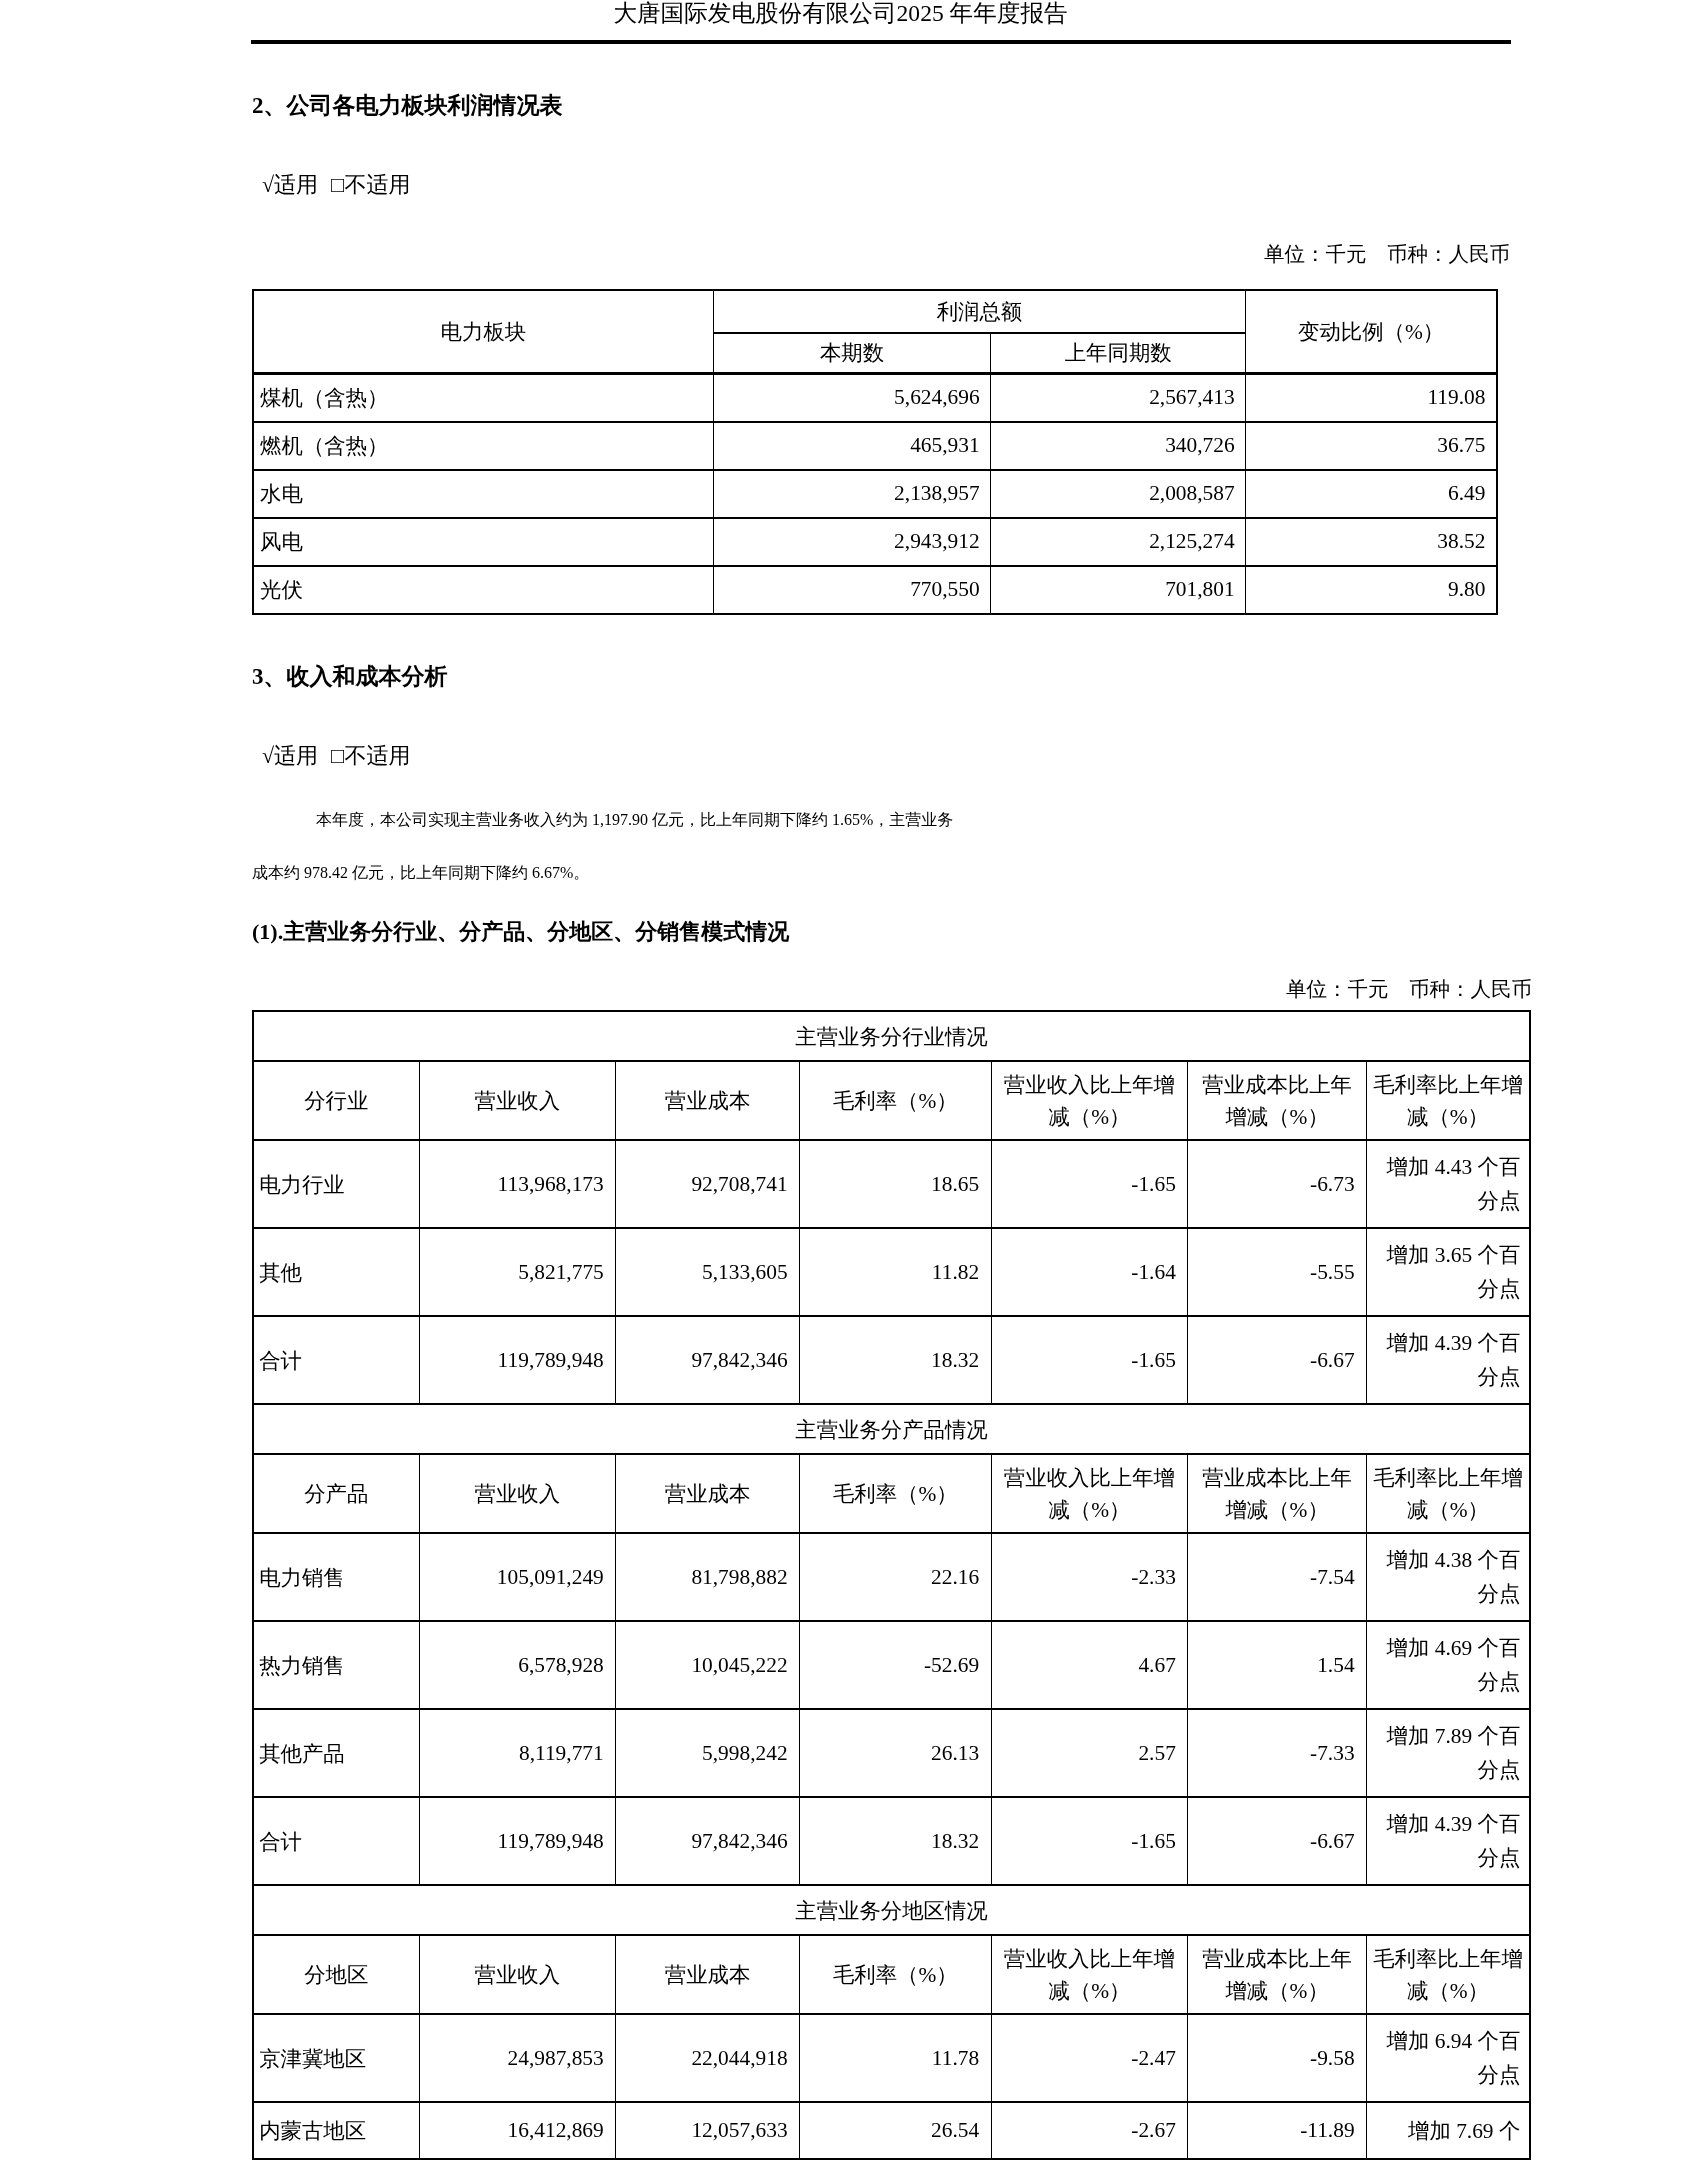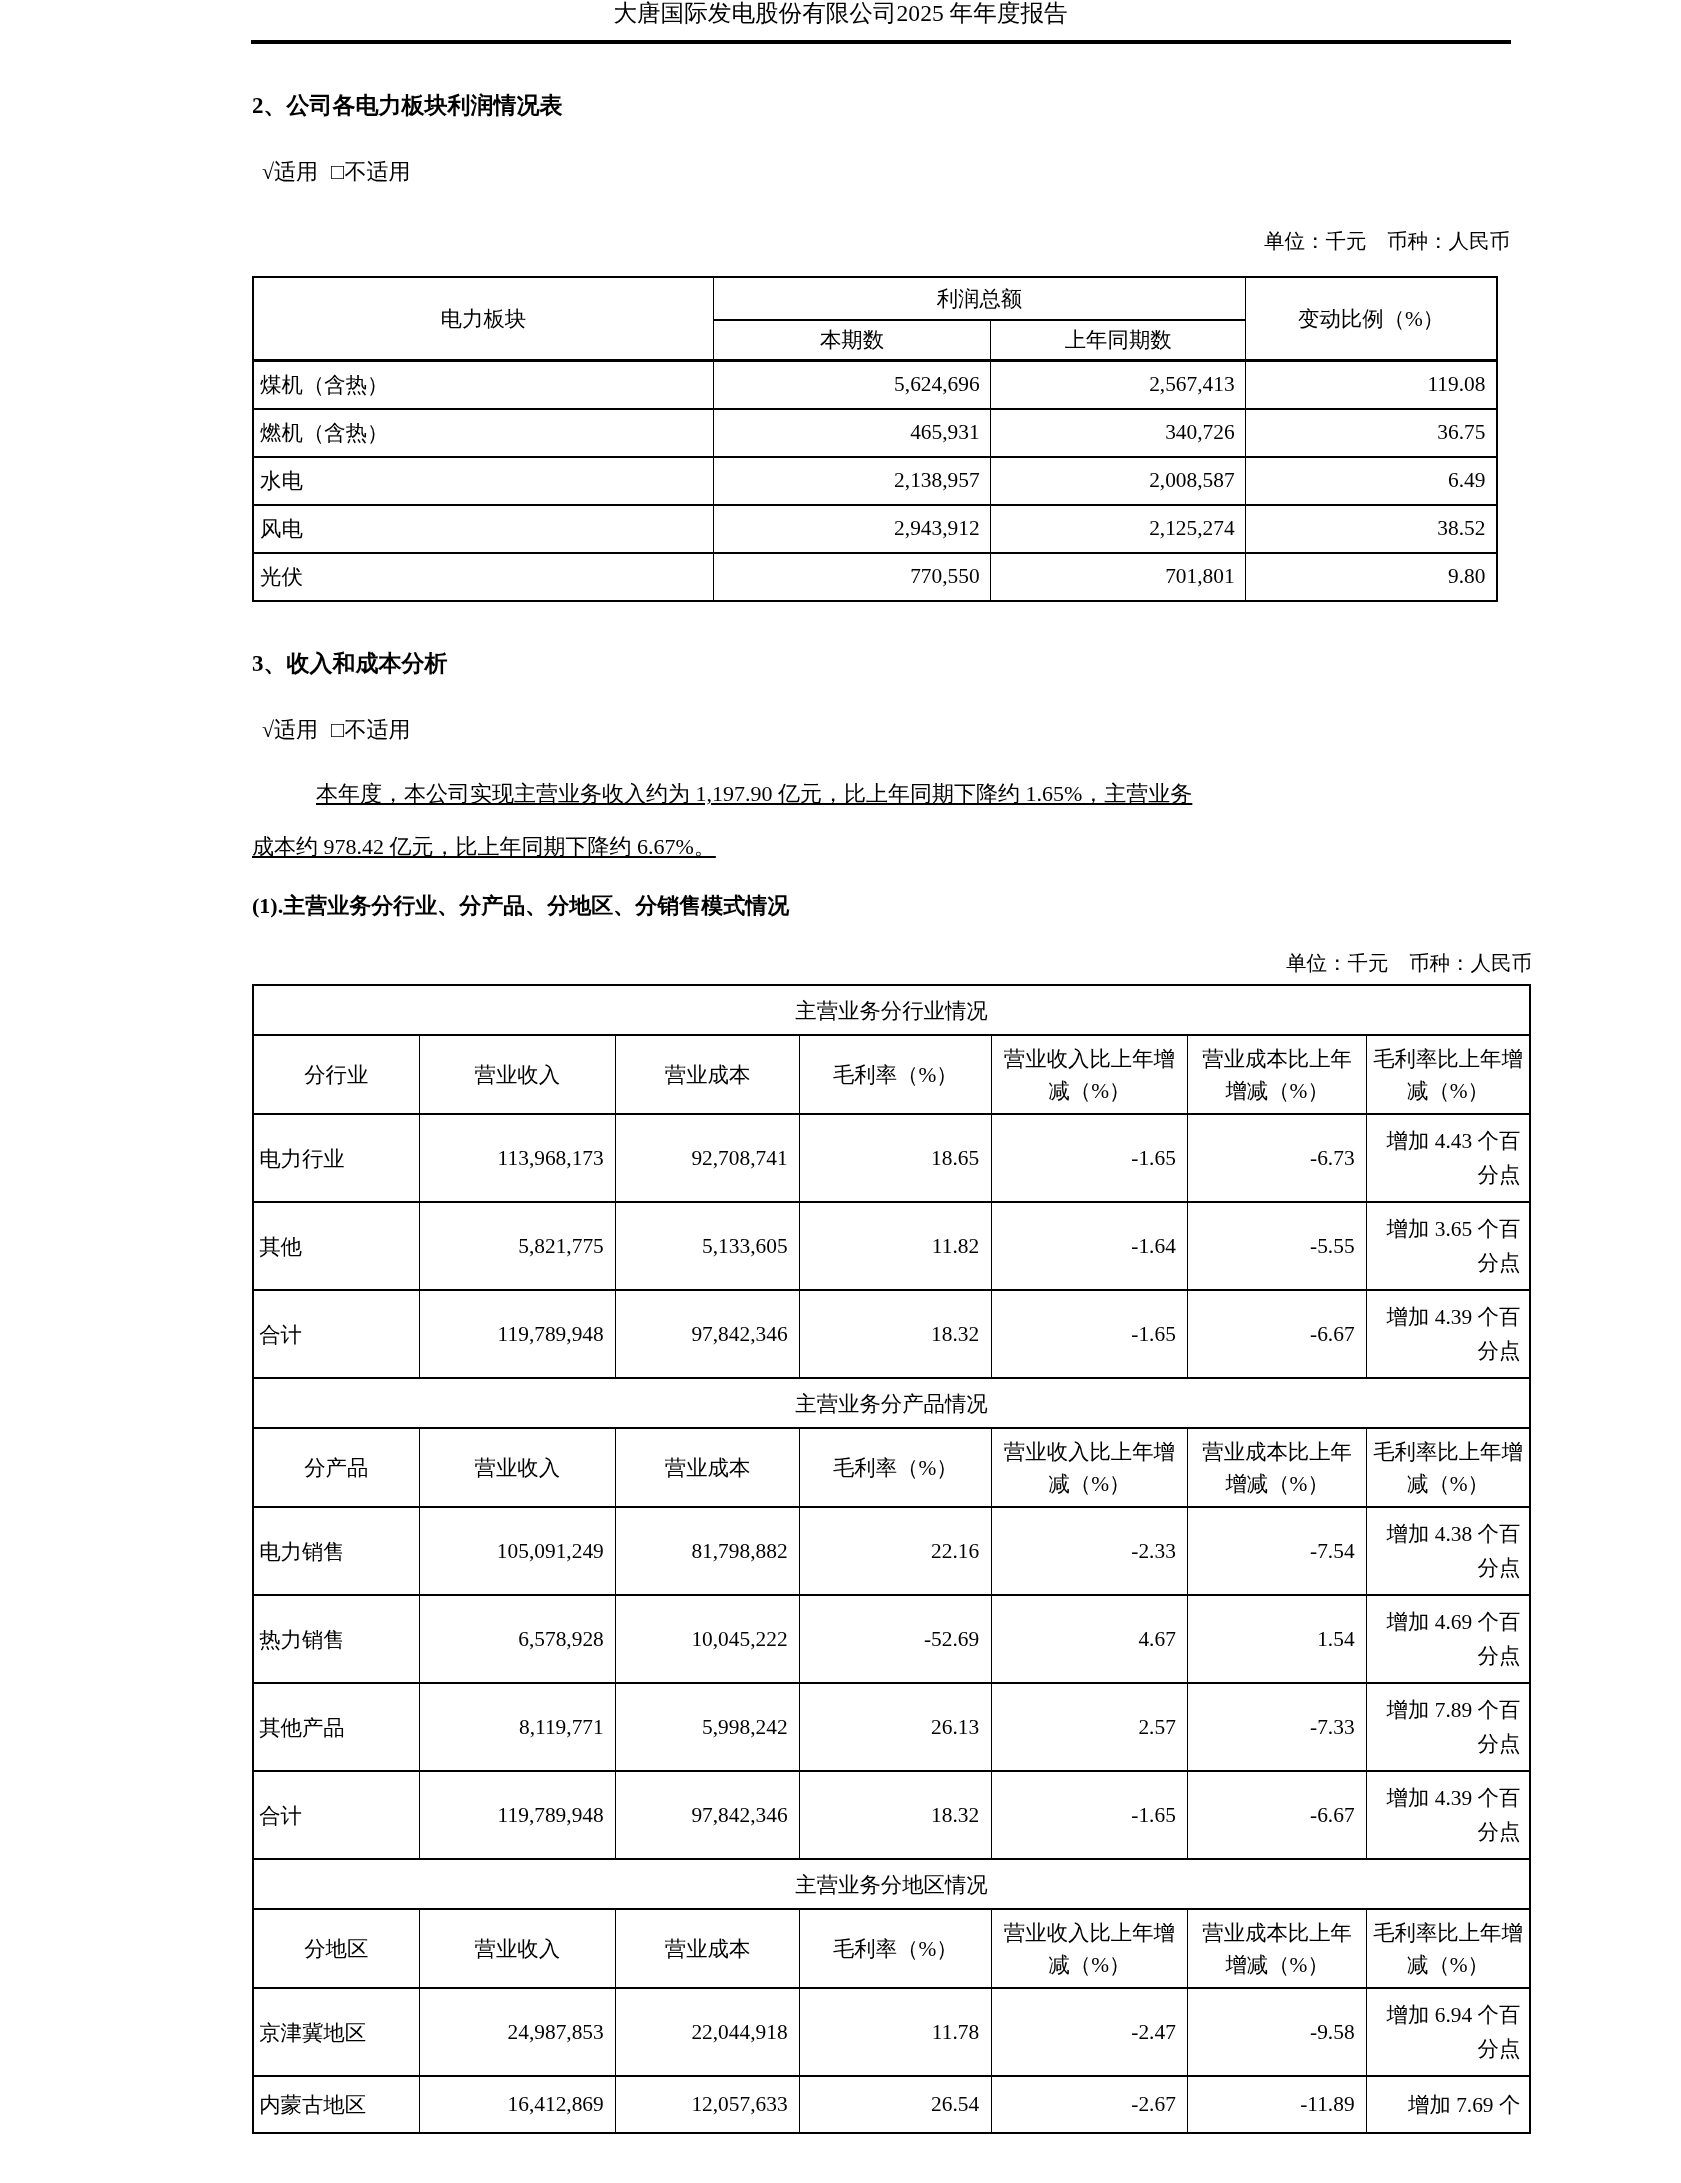--- a/index.html
+++ b/index.html
@@ -23,21 +23,21 @@
     background: #000;
     margin: 13px 170px 0 251px;
   }
   .sec-heading {
     margin: 47px 170px 0 252px;
     font-size: 23px;
     line-height: 29px;
     font-weight: 700;
   }
   .applicability {
-    margin: 38px 170px 0 262px;
+    margin: 51px 170px 0 262px;
     font-size: 22px;
     line-height: 27px;
   }
   .applicability .box-gap { margin-left: 13px; }
   .unit-line {
     margin: 44px 171px 0 252px;
     text-align: right;
     font-size: 20.5px;
     line-height: 25px;
   }
@@ -66,23 +66,22 @@
   .t1 .label { text-align: left; padding-left: 6.1px; }
   .t1 .num   { text-align: right; padding-right: 10.5px; }
 
   .note {
     margin: 7px 166px 0 252px;
     font-size: 20.5px;
     line-height: 45px;
   }
   .para {
     margin: 24.5px 166px 0 252px;
-    font-size: 22px;
+    font-size: 16px;
     line-height: 53px;
-    text-decoration: underline;
   }
   .para .indent { text-indent: 64px; }
   .sub-heading {
     margin: 17.5px 166px 0 252px;
     font-size: 22px;
     line-height: 29px;
     font-weight: 700;
   }
 
   .t2 {

